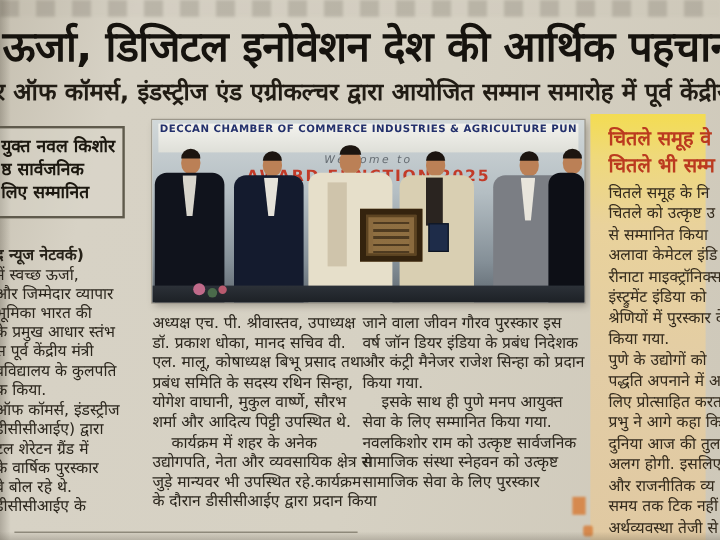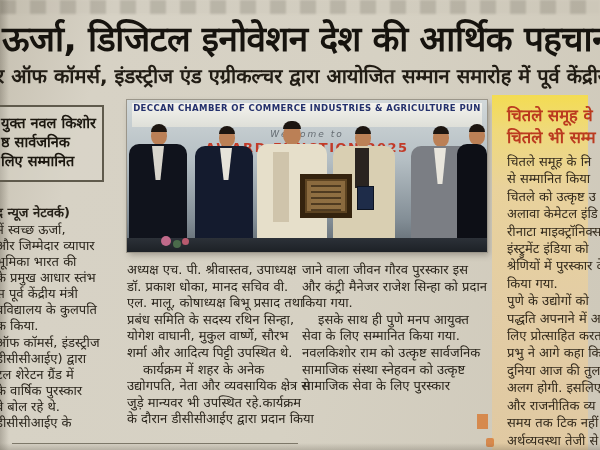--- a/index.html
+++ b/index.html
@@ -195,20 +195,21 @@
         <div>कार्यक्रम में शहर के अनेक</div>
         <div>उद्योगपति, नेता और व्यवसायिक क्षेत्र से</div>
         <div>जुड़े मान्यवर भी उपस्थित रहे.कार्यक्रम</div>
         <div>के दौरान डीसीसीआईए द्वारा प्रदान किया</div>
       </div>
   </div>
 
   <div class="col3">
     <div class="para">
         <div>जाने वाला जीवन गौरव पुरस्कार इस</div>
+        <div>वर्ष जॉन डियर इंडिया के प्रबंध निदेशक</div>
         <div>और कंट्री मैनेजर राजेश सिन्हा को प्रदान</div>
         <div>किया गया.</div>
       </div>
     <div class="para indent-first">
         <div>इसके साथ ही पुणे मनप आयुक्त</div>
         <div>सेवा के लिए सम्मानित किया गया.</div>
         <div>नवलकिशोर राम को उत्कृष्ट सार्वजनिक</div>
         <div>सामाजिक संस्था स्नेहवन को उत्कृष्ट</div>
         <div>सामाजिक सेवा के लिए पुरस्कार</div>
       </div>
@@ -216,22 +217,22 @@
 
   <div class="rule-bottom"></div>
 
   <div class="col4">
     <div class="col4-headline">
         <div>चितले समूह वे</div>
         <div>चितले भी सम्म</div>
       </div>
     <div class="col4-body">
         <div>चितले समूह के नि</div>
+        <div>चितले को उत्कृष्ट उ</div>
         <div>से सम्मानित किया</div>
-        <div>चितले को उत्कृष्ट उ</div>
         <div>अलावा केमेटल इंडि</div>
         <div>रीनाटा माइक्ट्रॉनिक्स</div>
         <div>इंस्ट्रुमेंट इंडिया को</div>
         <div>श्रेणियों में पुरस्कार दे</div>
         <div>किया गया.</div>
         <div>पुणे के उद्योगों को</div>
         <div>पद्धति अपनाने में अग्र</div>
         <div>लिए प्रोत्साहित करत</div>
         <div>प्रभु ने आगे कहा कि</div>
         <div>दुनिया आज की तुलन</div>

